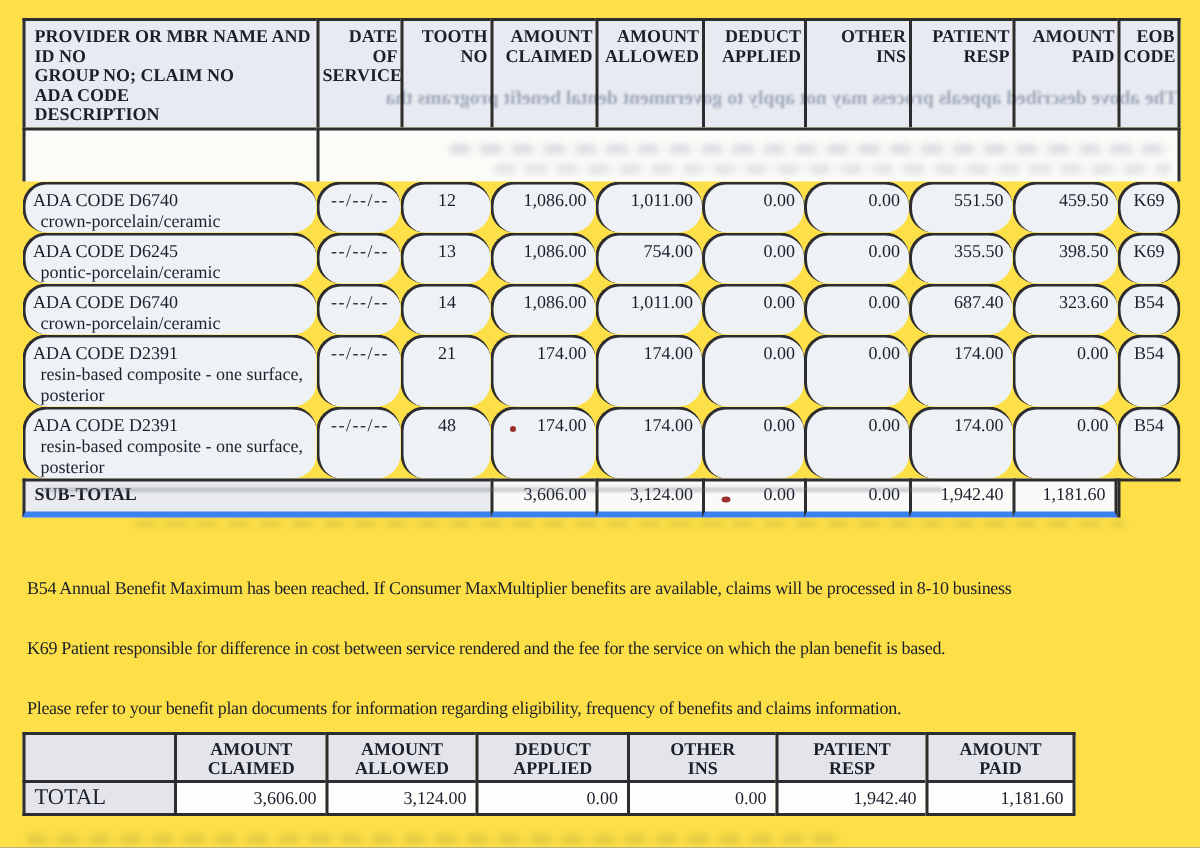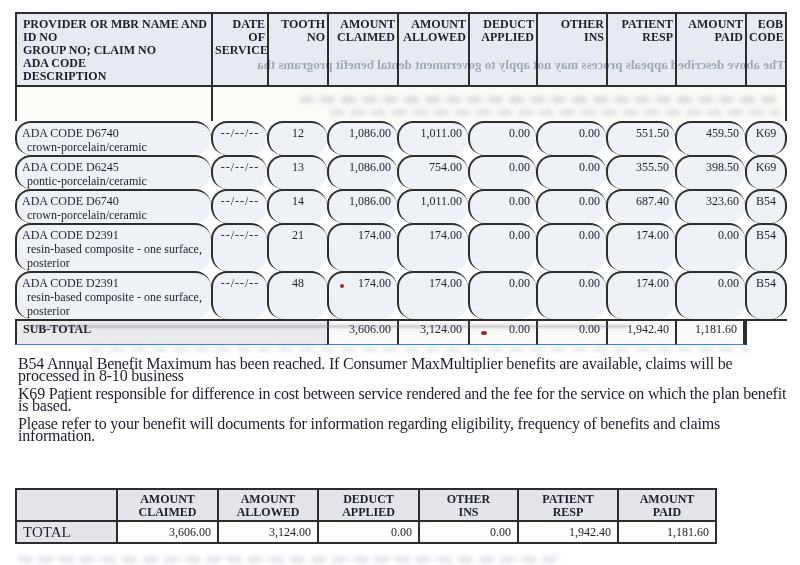--- a/index.html
+++ b/index.html
@@ -1,38 +1,38 @@
 <!DOCTYPE html>
 <html><head>
 <meta charset="utf-8">
 <style>
   html,body{margin:0;padding:0;background:#888;}
   .page{
     position:relative;
     width:800px;height:565px;
-    background:#ffffff;
+    background:#fde047;
     overflow:hidden;
     font-family:"Liberation Serif","DejaVu Serif",serif;
     color:#1c1f2b;
   }
 
   
   table{border-spacing:0;table-layout:fixed;}
   td,th{box-sizing:border-box;overflow:hidden;}
   .claims{
     position:absolute;left:15px;top:12px;width:772px;
   }
   .claims th,.claims td{
     border-left:2px solid #2d2d30;
     border-top:2px solid #2d2d30;
     vertical-align:top;
     font-size:12px;
   }
   .claims .last-col{border-right:2px solid #2d2d30;}
-  .claims .bottom-row td{border-bottom:1px solid #3b82f6;}
+  .claims .bottom-row td{border-bottom:4px solid #3b82f6;}
   .claims th{
     background:#e7ebf1;
     font-weight:bold;
     text-align:right;
     padding:4px 2px 2px 2px;
     line-height:13px;
     font-size:12px;
   }
   .claims th.provider-h{text-align:left;padding-left:6px;}
   .r-head{height:66px;}
@@ -59,22 +59,22 @@
     border-top:2px solid #2d2d30!important;
     background:transparent;
   }
 
   
   .notes{
     position:absolute;left:18px;top:358px;width:770px;
   }
   .notes-title{font-weight:bold;font-size:16px;margin-bottom:7px;}
   .note-line{
-    font-size:16px;letter-spacing:-0.2px;
-    margin-bottom:6px;line-height:12px;
+    font-size:12px;letter-spacing:-0.2px;
+    margin-bottom:6px;line-height:12px;margin-top:28px;
   }
 
   
   .totals{
     position:absolute;left:15px;top:488px;width:702px;
   }
   .totals th,.totals td{
     border-left:2px solid #2d2d30;
     border-top:2px solid #2d2d30;
     font-size:12px;
@@ -283,21 +283,21 @@
       <td class="sub-val num">1,942.40</td>
       <td class="sub-val num last-col">1,181.60</td>
       <td class="ghost"></td>
     </tr>
   </tbody>
     </table>
 
   <div class="notes">
     <div class="note-line">B54 Annual Benefit Maximum has been reached. If Consumer MaxMultiplier benefits are available, claims will be processed in 8-10 business</div>
     <div class="note-line">K69 Patient responsible for difference in cost between service rendered and the fee for the service on which the plan benefit is based.</div>
-    <div class="note-line">Please refer to your benefit will documents for information regarding eligibility, frequency of benefits and  claims information.</div>
+    <div class="note-line">Please refer to your benefit plan documents for information regarding eligibility, frequency of benefits and  claims information.</div>
   </div>
 
   <table class="totals">
     <colgroup>
       <col style="width:101px">
         <col style="width:101px">
         <col style="width:100px">
       <col style="width:101px">
         <col style="width:99px">
         <col style="width:100px">

